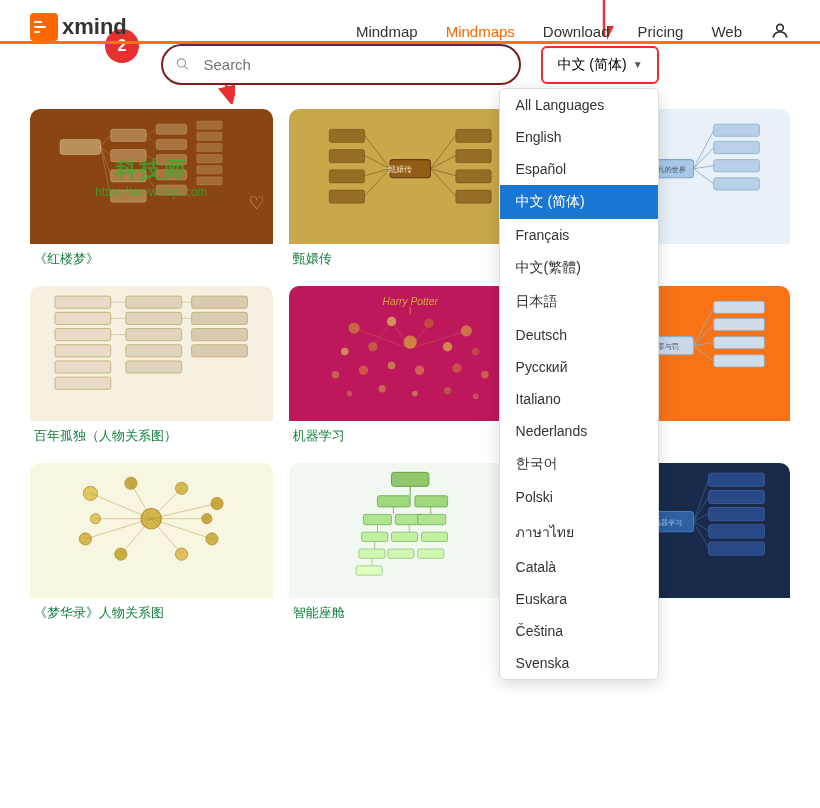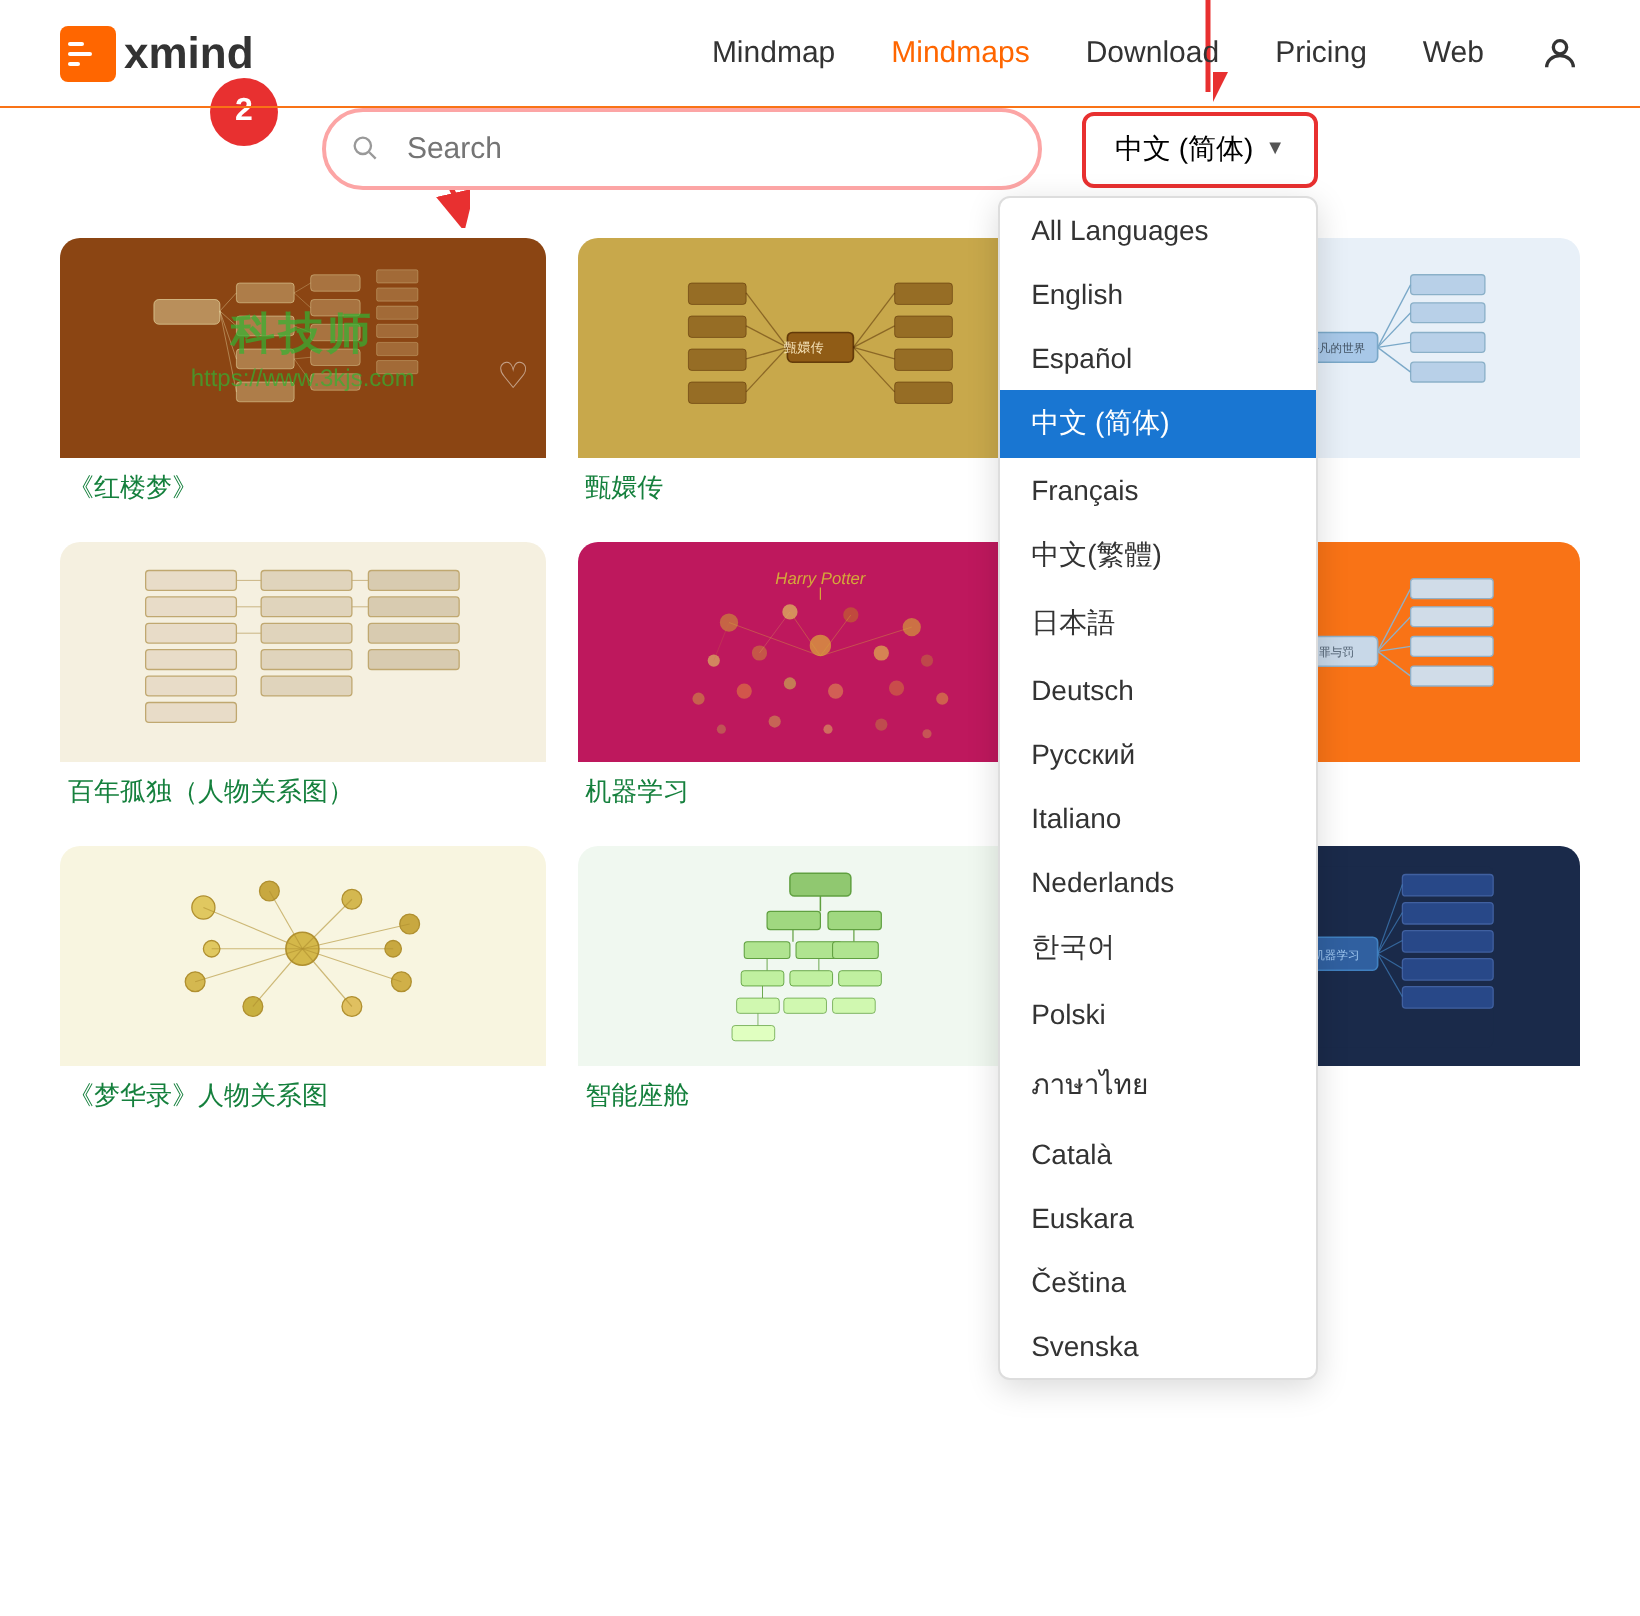--- a/index.html
+++ b/index.html
@@ -1,25 +1,25 @@
 <!DOCTYPE html>
 <html><head>
   <meta charset="utf-8">
   <style>
     * { box-sizing: border-box; margin: 0; padding: 0; }
     body { font-family: -apple-system, BlinkMacSystemFont, 'Segoe UI', sans-serif; background: #fff; width: 820px; min-height: 808px; overflow-x: hidden; }
 
     
     .header {
       display: flex;
-      align-items: center;
+      align-items: flex-end;
       justify-content: space-between;
       padding: 0 30px;
-      height: 54px;
-      border-bottom: 1px solid #f97316;
+      height: 44px;
+      border-bottom: 3px solid #f97316;
       position: relative;
       z-index: 10;
     }
     .logo {
       font-size: 22px;
       font-weight: bold;
       color: #333;
       display: flex;
       align-items: center;
       gap: 4px;
@@ -103,21 +103,21 @@
     .arrow-2 {
       position: absolute;
       left: 145px;
       top: 10px;
     }
 
     .search-wrapper {
       position: relative;
     }
     .search-box {
-      border: 2px solid #fca5a5;
+      border: 2px solid #7f1d1d;
       border-radius: 25px;
       padding: 10px 20px 10px 40px;
       font-size: 15px;
       width: 360px;
       outline: none;
       color: #1d4ed8;
     }
     .search-icon-wrap {
       position: absolute;
       left: 14px;
@@ -180,24 +180,24 @@
       gap: 16px;
     }
     .gallery-card {
       border-radius: 10px;
       overflow: hidden;
       cursor: pointer;
       position: relative;
     }
     .gallery-card .card-thumb {
       width: 100%;
-      height: 110px;
+      height: 135px;
       border-radius: 8px 8px 0 0;
       display: flex;
-      align-items: center;
+      align-items: flex-start;
       justify-content: center;
       overflow: hidden;
       position: relative;
     }
     .gallery-card .card-label {
       font-size: 13px;
       color: #15803d;
       padding: 6px 4px 2px;
     }
 

